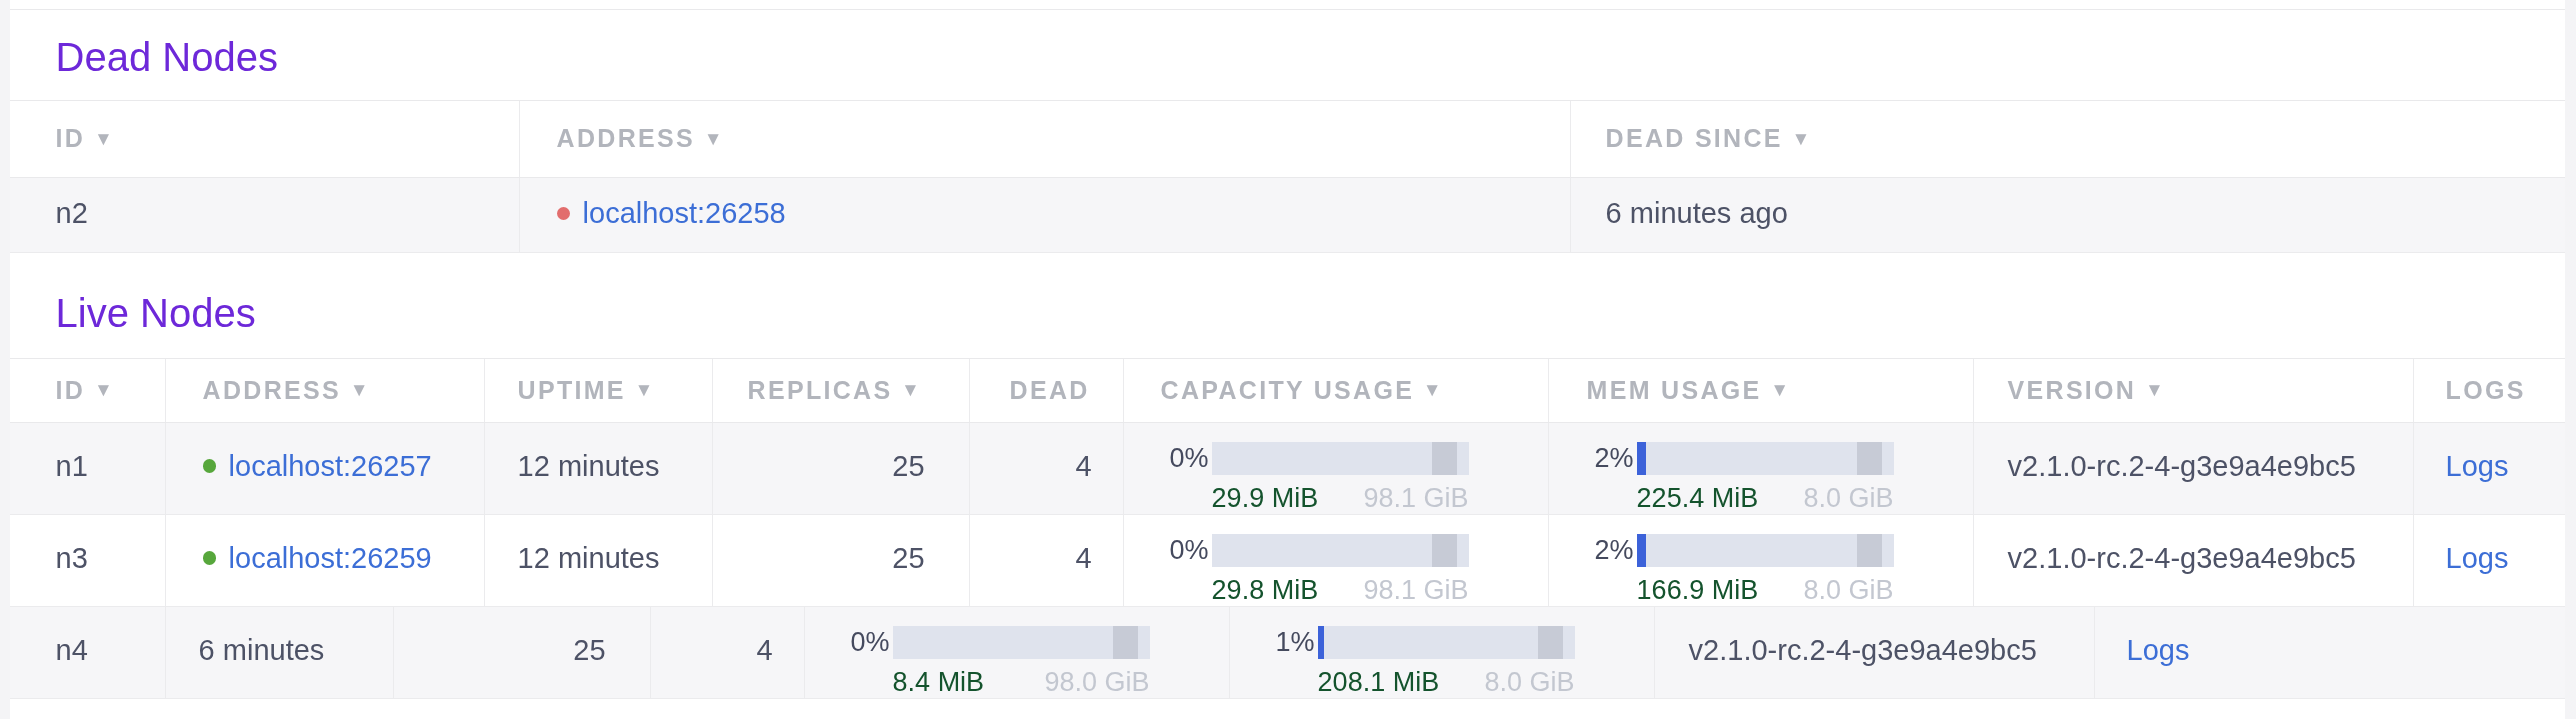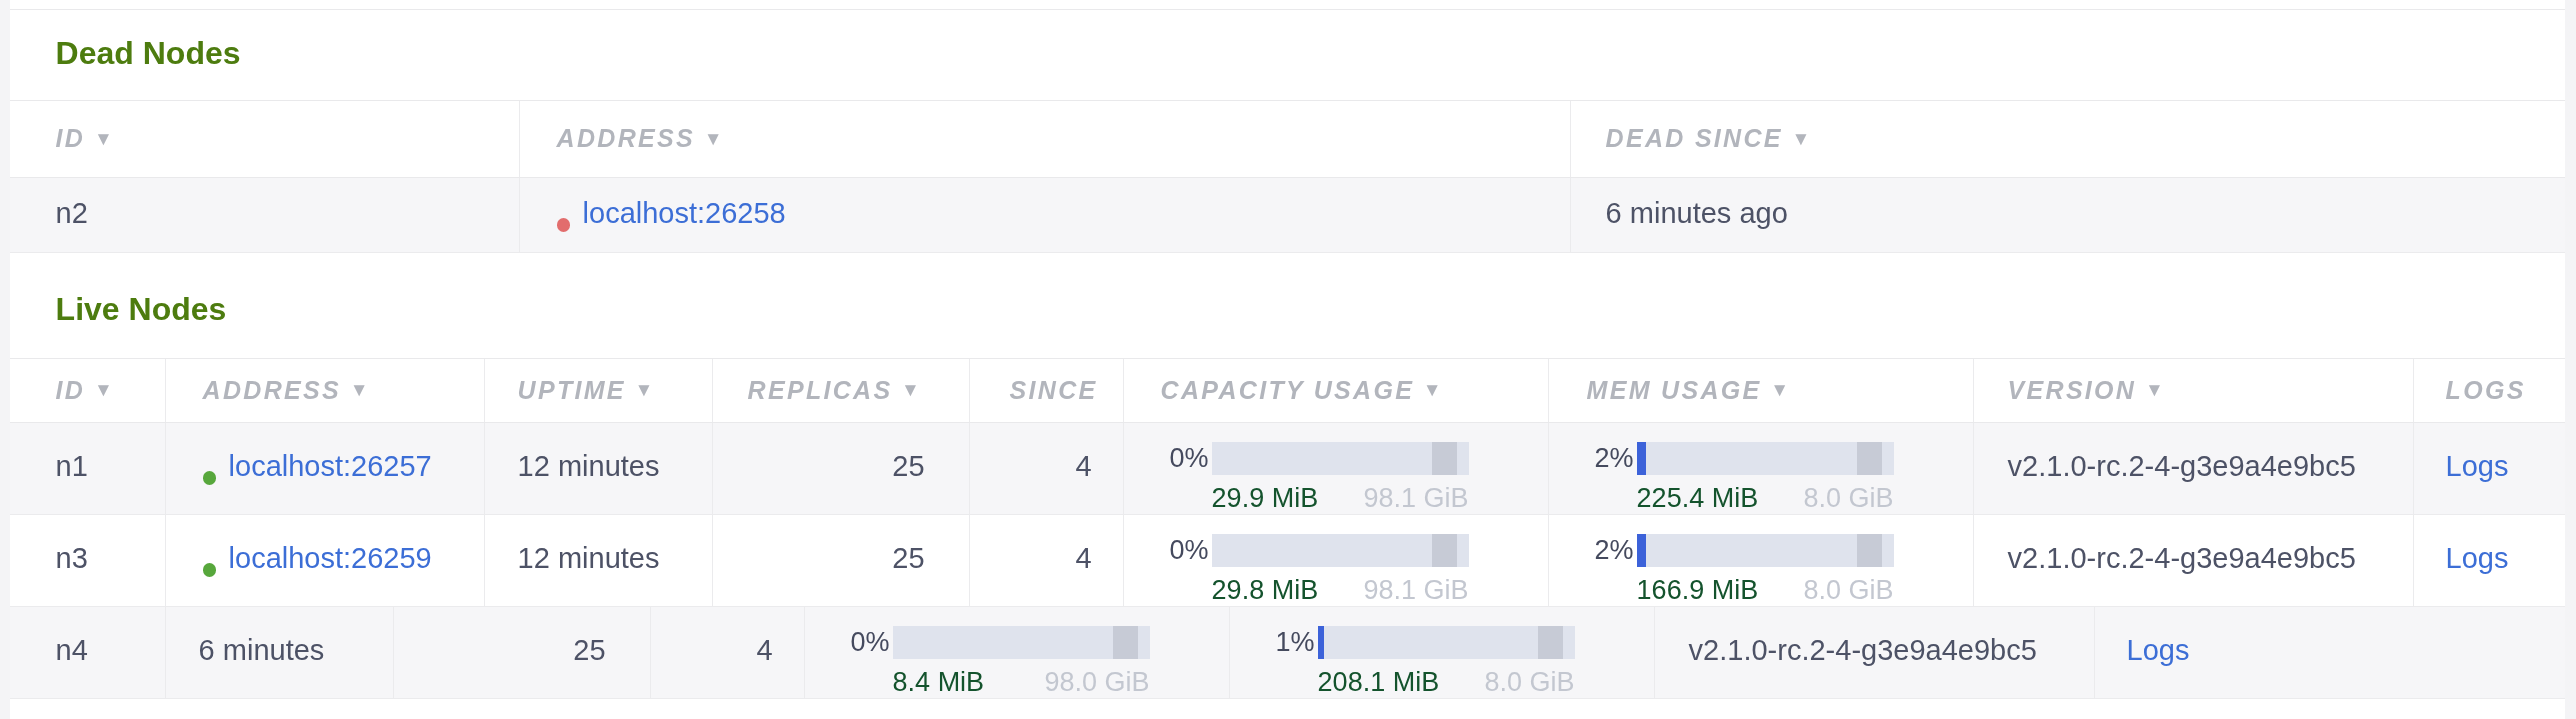--- a/index.html
+++ b/index.html
@@ -8,26 +8,26 @@
   #screen { position:relative; width:2576px; height:720px; background:#ffffff; overflow:hidden; }
 
   .gutter { position:absolute; top:0; bottom:0; background:#f4f4f6; }
   .gutter.left { left:0; width:9.6px; }
   .gutter.right { right:0; width:11.5px; }
 
   .content { position:absolute; left:9.6px; top:0; width:2555px; }
 
   .top-strip { height:9.6px; border-bottom:1.9px solid #e9e9eb; background:#ffffff; }
 
-  .section-title { font-size:32px; font-weight:700; color:#4d7c0f; padding-left:46px; }
+  .section-title { font-size:40px; font-weight:400; color:#6d28d9; padding-left:46px; }
   .title-dead { height:90px; padding-top:25px; }
   .title-live { height:105px; padding-top:38px; }
 
   .trow { display:flex; width:2555px; }
-  .thead { border-top:1.9px solid #e9e9eb; border-bottom:1.9px solid #e9e9eb;font-style:italic; }
+  .thead { border-top:1.9px solid #e9e9eb; border-bottom:1.9px solid #e9e9eb; }
   .thead-dead { height:78px; }
   .thead-live { height:65px; }
   .th { display:flex; align-items:center; font-size:25px; font-weight:700;
         letter-spacing:2.3px; color:#b2b5bc; border-right:1.9px solid #ebebed; }
   .th:last-child, .td:last-child { border-right:none; }
   .arrow { font-size:19px; margin-left:8.7px; color:#b2b5bc; }
   .arrow:empty { margin-left:0; }
 
   .drow { border-bottom:1.9px solid #ebebed; background:#ffffff; }
   .drow.stripe { background:#f6f6f8; }
@@ -53,21 +53,21 @@
   .lc-cap { width:425px; }
   .lc-mem { width:425px; }
   .th.lc-cap { padding-left:37px; }
   .th.lc-mem { padding-left:38px; }
   .lc-version { width:440px; padding-left:34px; }
   .lc-logs { width:151px; padding-left:32px; }
 
   .td-pad-dead { padding-top:17.3px; }
   .td-pad-live { padding-top:25px; }
 
-  .addr-wrap { display:flex; align-items:flex-end; }
+  .addr-wrap { display:flex; align-items:center; }
   .dot { width:13.5px; height:13.5px; border-radius:50%; margin-right:12.5px; flex:0 0 auto; }
   .dot-live { background:#57a73c; }
   .dot-dead { background:#e26d6d; }
   a.link { color:#3c6ed6; text-decoration:none; cursor:pointer; }
 
   
   .usage { padding-top:19px; padding-left:46px; }
   .usage-line1 { display:flex; align-items:center; }
   .pct { width:42px; text-align:right; padding-right:4.8px; font-size:27px; color:#454a5e; line-height:33px; }
   .bar { position:relative; width:257px; height:33px; background:#dfe3ed; overflow:hidden; }
@@ -129,21 +129,21 @@
       </div>
       <div class="th lc-uptime">
         <span>UPTIME</span>
         <span class="arrow">▼</span>
       </div>
       <div class="th lc-replicas">
         <span>REPLICAS</span>
         <span class="arrow">▼</span>
       </div>
       <div class="th lc-cpus">
-        <span>SINCE</span>
+        <span>DEAD</span>
         <span class="arrow"></span>
       </div>
       <div class="th lc-cap">
         <span>CAPACITY USAGE</span>
         <span class="arrow">▼</span>
       </div>
       <div class="th lc-mem">
         <span>MEM USAGE</span>
         <span class="arrow">▼</span>
       </div>

